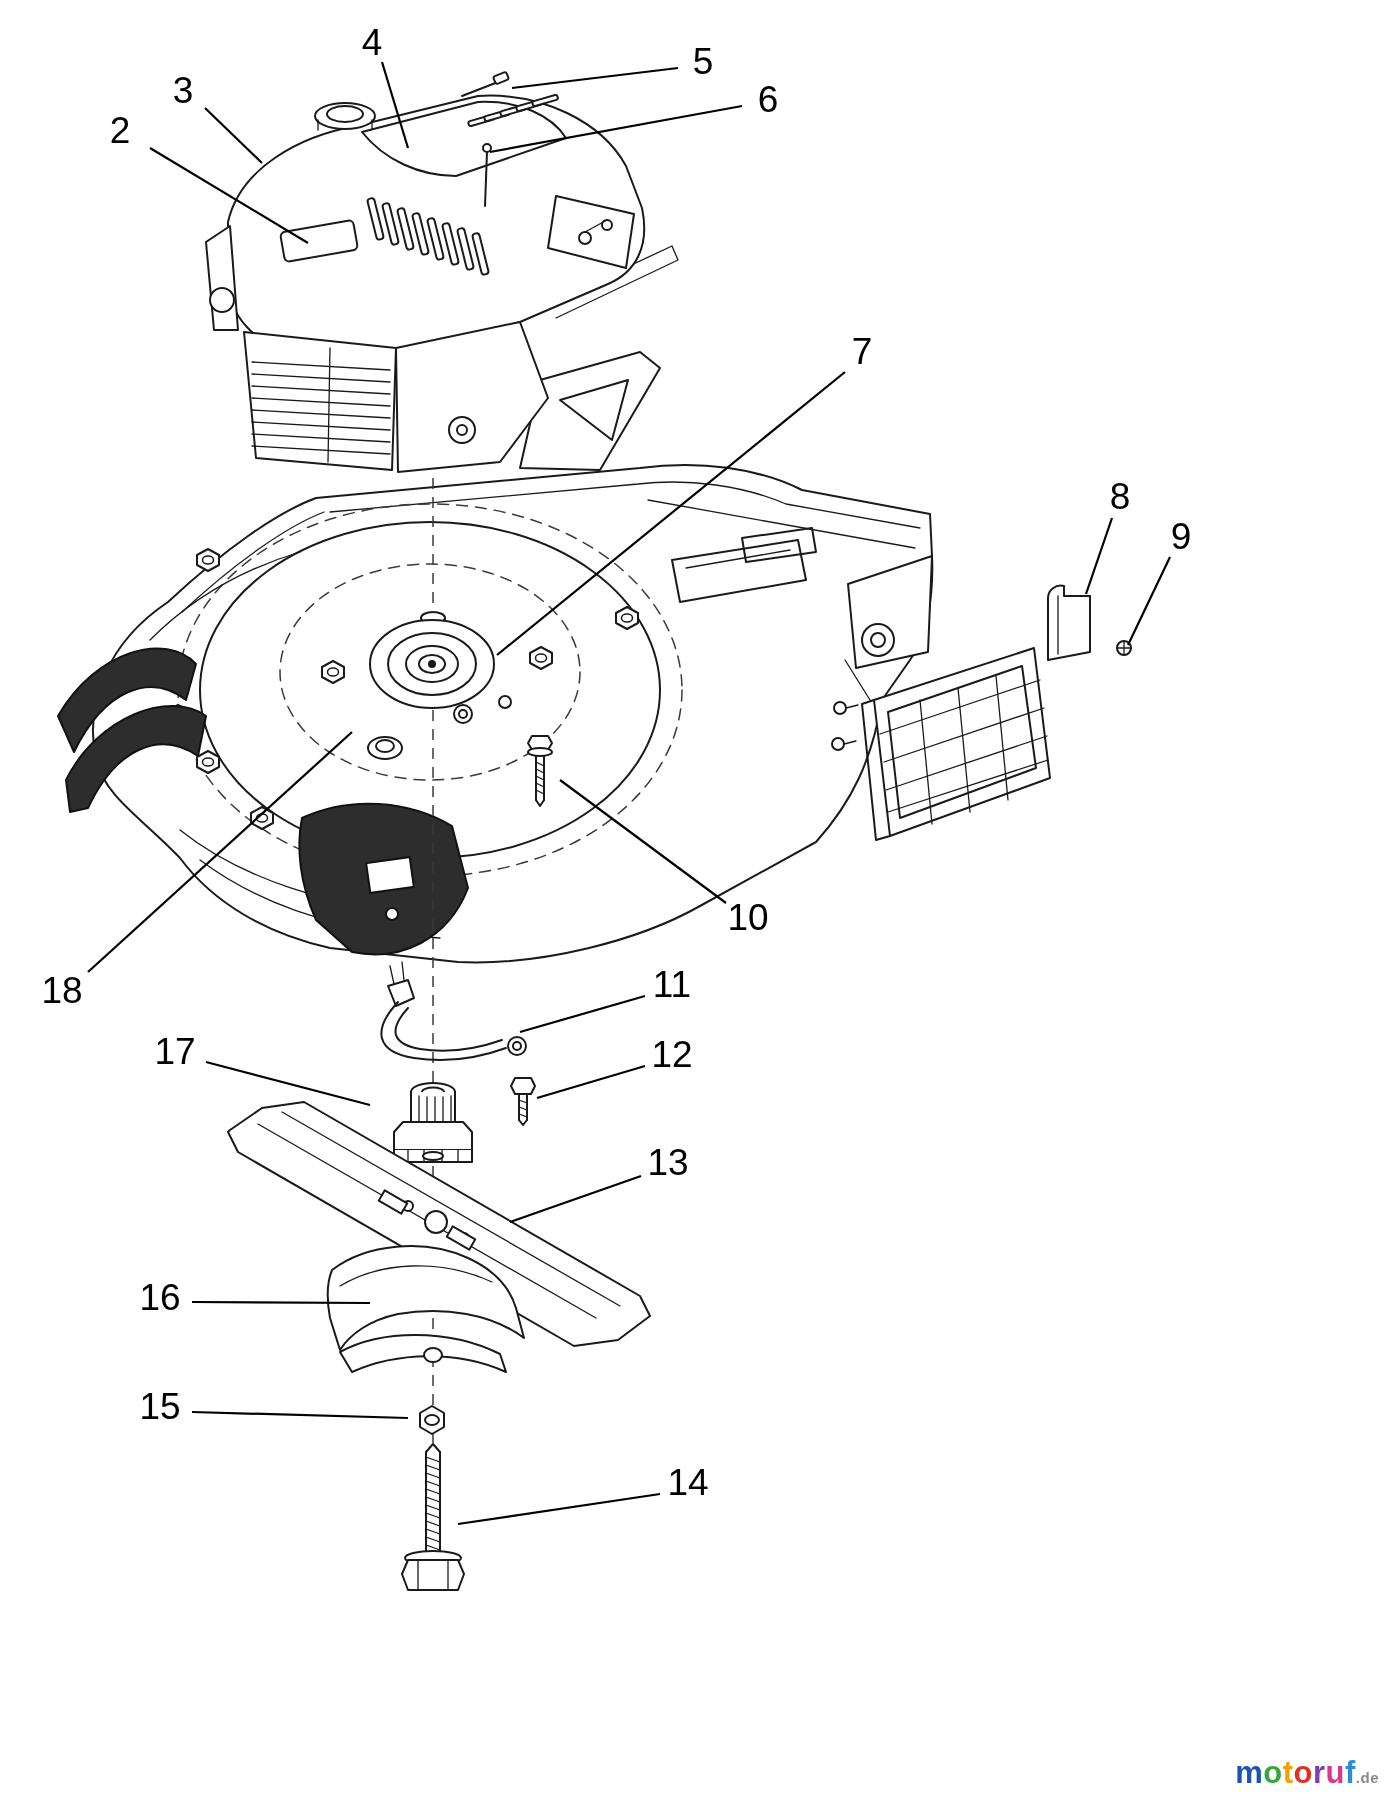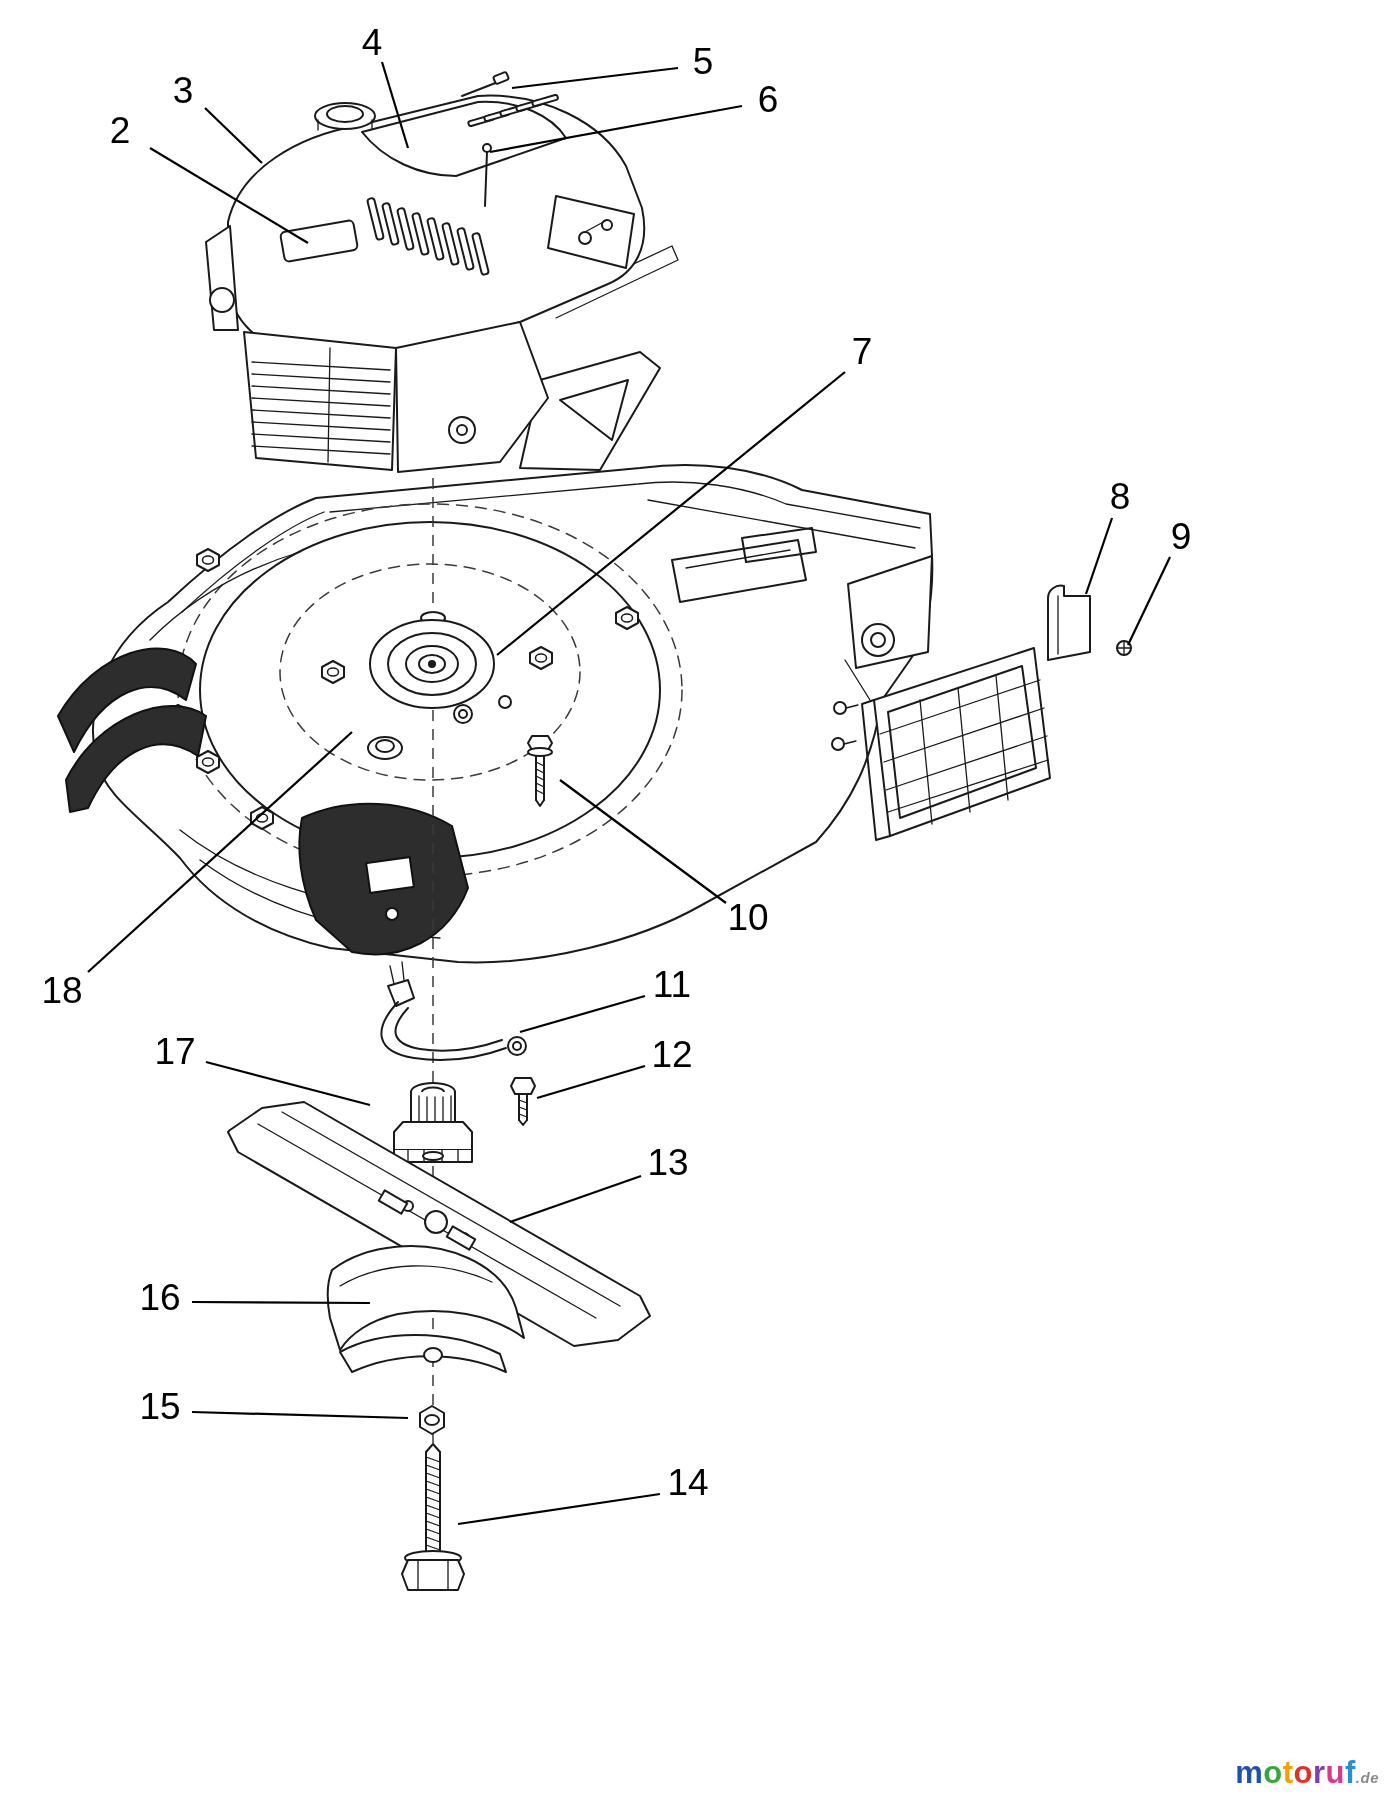--- a/index.html
+++ b/index.html
@@ -17,21 +17,21 @@
   .leader{stroke:#000;stroke-width:2.2;}
   .callout-num{
     font-family:"Liberation Sans",sans-serif;font-size:37px;font-weight:400;
     fill:#000;text-anchor:middle;
   }
   #watermark{
     position:absolute;right:16px;bottom:12px;
     font-weight:bold;font-size:31px;letter-spacing:0.5px;line-height:1;
     user-select:none;
   }
-  #watermark .wm-suffix{font-size:15px;font-weight:bold;font-style:italic;}
+  #watermark .wm-suffix{font-size:15px;font-weight:bold;}
 </style>
 </head>
 <body>
 
 <div id="stage">
 <svg width="1395" height="1800" viewBox="0 0 1395 1800">
 
   <defs>
     <g id="nut">
       <path d="M-11,-5 L0,-11 L11,-5 L11,5 L0,11 L-11,5 Z" fill="#fff" stroke="#1a1a1a" stroke-width="2"></path>

